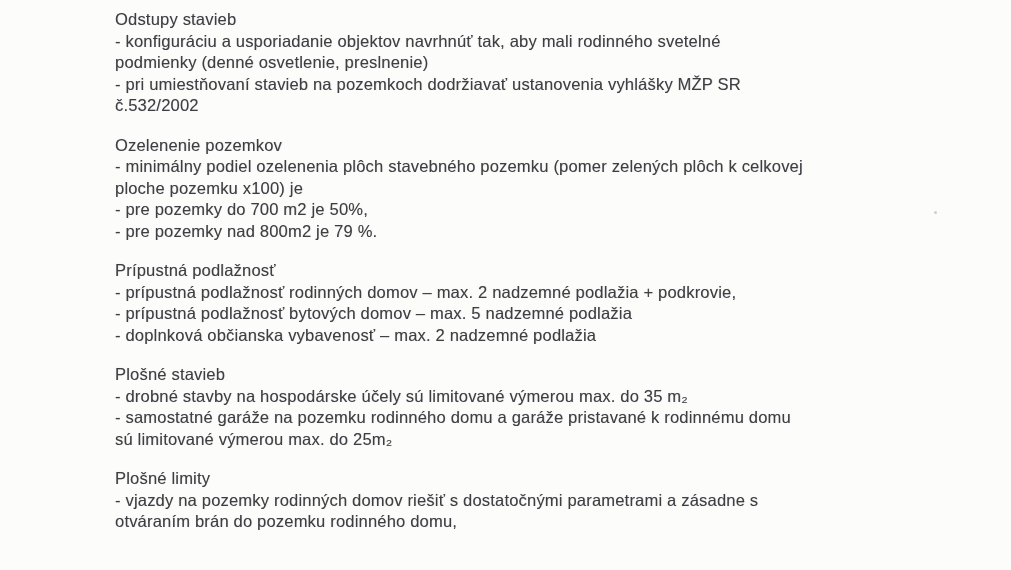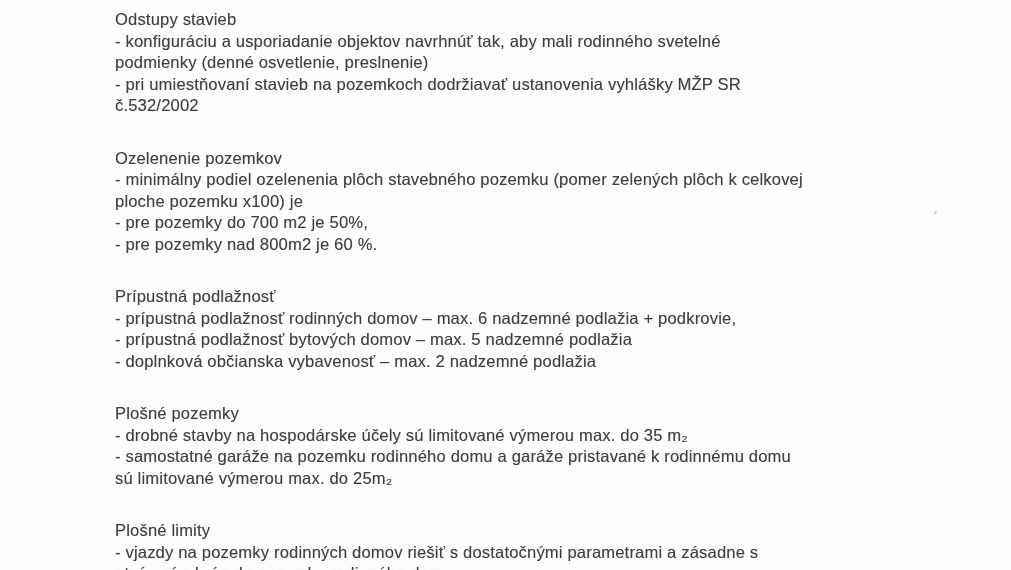--- a/index.html
+++ b/index.html
@@ -21,21 +21,21 @@
   }
   .content {
     padding: 9px 0 0 115px;
     color: #3e3e43;
     font-size: 16.5px;
     line-height: 21.5px;
     letter-spacing: 0.2px;
     text-shadow: 0.3px 0.3px 0.7px rgba(62, 62, 70, 0.35);
   }
   .sec + .sec {
-    margin-top: 31px;
+    margin-top: 18px;
   }
   .heading, .line {
     white-space: pre;
     font-weight: 400;
   }
   .speck {
     position: absolute;
     left: 934px;
     top: 211px;
     width: 3px;
@@ -56,32 +56,32 @@
       <div class="line">podmienky (denné osvetlenie, preslnenie)</div>
       <div class="line">- pri umiestňovaní stavieb na pozemkoch dodržiavať ustanovenia vyhlášky MŽP SR</div>
       <div class="line">č.532/2002</div>
     </section>
 
     <section class="sec">
       <div class="heading">Ozelenenie pozemkov</div>
       <div class="line">- minimálny podiel ozelenenia plôch stavebného pozemku (pomer zelených plôch k celkovej</div>
       <div class="line">ploche pozemku x100) je</div>
       <div class="line">- pre pozemky do 700 m2 je 50%,</div>
-      <div class="line">- pre pozemky nad 800m2 je 60 %.</div>
+      <div class="line">- pre pozemky nad 800m2 je 79 %.</div>
     </section>
 
     <section class="sec">
       <div class="heading">Prípustná podlažnosť</div>
-      <div class="line">- prípustná podlažnosť rodinných domov – max. 6 nadzemné podlažia + podkrovie,</div>
+      <div class="line">- prípustná podlažnosť rodinných domov – max. 2 nadzemné podlažia + podkrovie,</div>
       <div class="line">- prípustná podlažnosť bytových domov – max. 5 nadzemné podlažia</div>
       <div class="line">- doplnková občianska vybavenosť – max. 2 nadzemné podlažia</div>
     </section>
 
     <section class="sec">
-      <div class="heading">Plošné pozemky</div>
+      <div class="heading">Plošné stavieb</div>
       <div class="line">- drobné stavby na hospodárske účely sú limitované výmerou max. do 35 m₂</div>
       <div class="line">- samostatné garáže na pozemku rodinného domu a garáže pristavané k rodinnému domu</div>
       <div class="line">sú limitované výmerou max. do 25m₂</div>
     </section>
 
     <section class="sec">
       <div class="heading">Plošné limity</div>
       <div class="line">- vjazdy na pozemky rodinných domov riešiť s dostatočnými parametrami a zásadne s</div>
       <div class="line">otváraním brán do pozemku rodinného domu,</div>
     </section>

